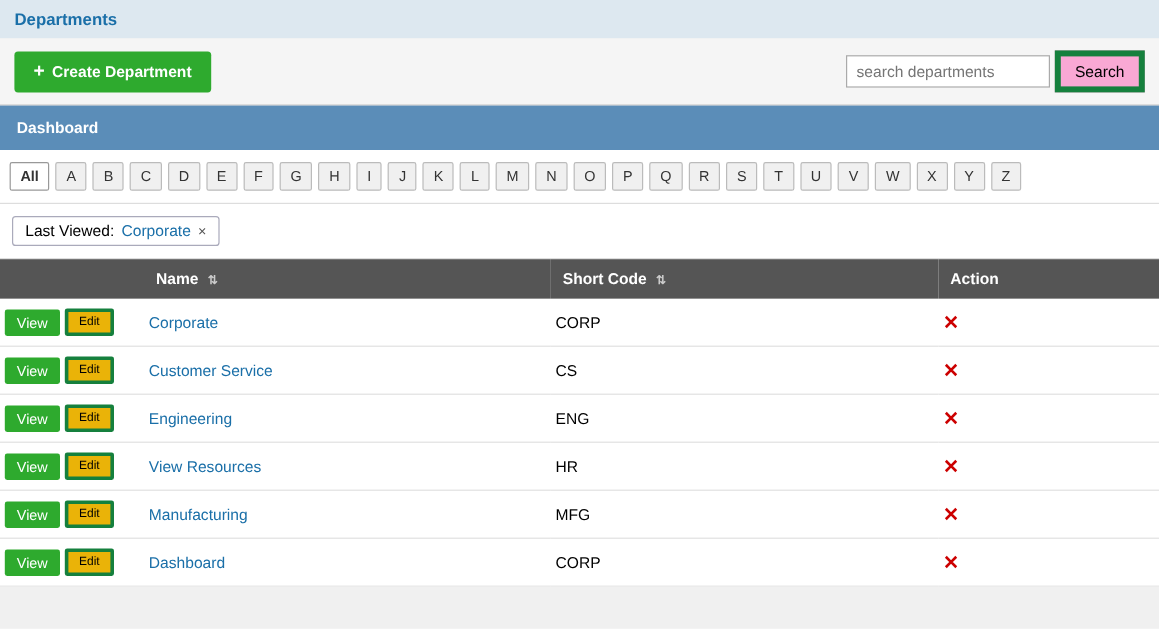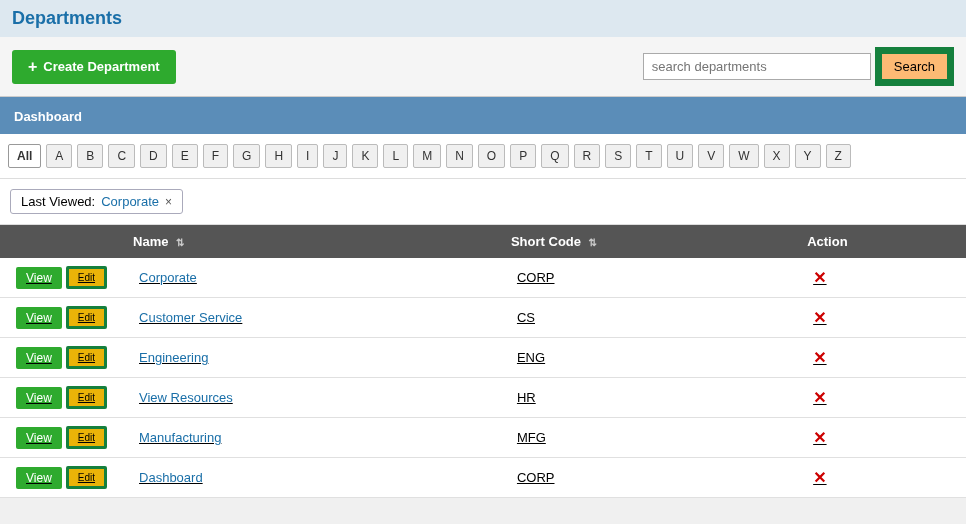--- a/index.html
+++ b/index.html
@@ -1,48 +1,48 @@
 <!DOCTYPE html>
 <html><head>
   <meta charset="utf-8">
   <style>
     * { box-sizing: border-box; margin: 0; padding: 0; font-family: Arial, sans-serif; font-size: 13px; }
     body { background: #f0f0f0; }
 
     .top-bar { background: #dde8f0; padding: 8px 12px; }
-    .page-title { color: #1a6fa8; font-size: 18px; font-weight: bold; }
+    .page-title { color: #1a6fa8; font-size: 14px; font-weight: bold; }
 
     .toolbar { background: #f5f5f5; padding: 10px 12px; display: flex; align-items: center; justify-content: space-between; border-bottom: 1px solid #ccc; }
     .create-btn { background: #2eaa2e; color: white; border: none; padding: 8px 16px; font-size: 14px; font-weight: bold; cursor: pointer; display: flex; align-items: center; gap: 6px; border-radius: 3px; }
     .create-btn .plus { font-size: 16px; font-weight: bold; }
 
     .search-area { display: flex; gap: 4px; align-items: center; }
-    .search-input { border: 1px solid #aaa; padding: 5px 8px; width: 228px; font-size: 13px; }
-    .search-btn { background: #fdba74; border: 7px solid #15803d; padding: 5px 12px; cursor: pointer; font-size: 13px; }
+    .search-input { border: 1px solid #aaa; padding: 5px 8px; width: 170px; font-size: 13px; }
+    .search-btn { background: #f9a8d4; border: 5px solid #15803d; padding: 5px 12px; cursor: pointer; font-size: 13px; }
 
     .dashboard-bar { background: #5b8db8; color: #ffffff; padding: 10px 14px; font-size: 15px; font-weight: bold; }
 
     .alpha-bar { background: white; padding: 10px 8px; display: flex; gap: 5px; align-items: center; border-bottom: 1px solid #ddd; flex-wrap: wrap; }
     .alpha-btn { border: 1px solid #bbb; background: #f0f0f0; padding: 4px 8px; cursor: pointer; font-size: 12px; border-radius: 2px; color: #333; }
     .alpha-btn.active { background: white; border-color: #999; font-weight: bold; }
 
     .last-viewed-bar { background: white; padding: 10px; display: flex; justify-content: flex-start; border-bottom: 1px solid #ddd; }
     .last-viewed-tag { border: 1px solid #aab; background: white; padding: 4px 10px; border-radius: 3px; display: flex; align-items: center; gap: 6px; font-size: 13px; }
     .last-viewed-tag a { color: #1a6fa8; text-decoration: none; }
     .last-viewed-tag .close-x { color: #555; cursor: pointer; font-size: 12px; }
 
     .table-container { background: white; }
     table { width: 100%; border-collapse: collapse; }
     thead tr { background: #555; color: white; margin-top: 17px; }
     thead th { padding: 9px 10px; text-align: left; font-size: 13px; }
     thead th.sortable { cursor: pointer; }
     thead th .sort-icon { margin-left: 4px; font-size: 10px; color: #ccc; }
 
     tbody tr { border-bottom: 1px solid #e0e0e0; background: white; }
-    tbody td { padding: 8px 16px; vertical-align: middle; text-decoration: underline; }
+    tbody td { padding: 8px 4px; vertical-align: middle; }
 
     .action-btns { display: flex; gap: 4px; align-items: center; }
     .view-btn { background: #2eaa2e; color: white; border: none; padding: 4px 10px; cursor: pointer; border-radius: 2px; font-size: 12px; }
     .edit-btn { background: #eab308; border: 3px solid #15803d; padding: 3px 9px; cursor: pointer; border-radius: 2px; font-size: 10px; }
 
     .dept-link { color: #1a6fa8; text-decoration: none; }
 
     .delete-icon { color: #cc0000; font-size: 16px; cursor: pointer; font-weight: bold; }
   </style>
 </head>

